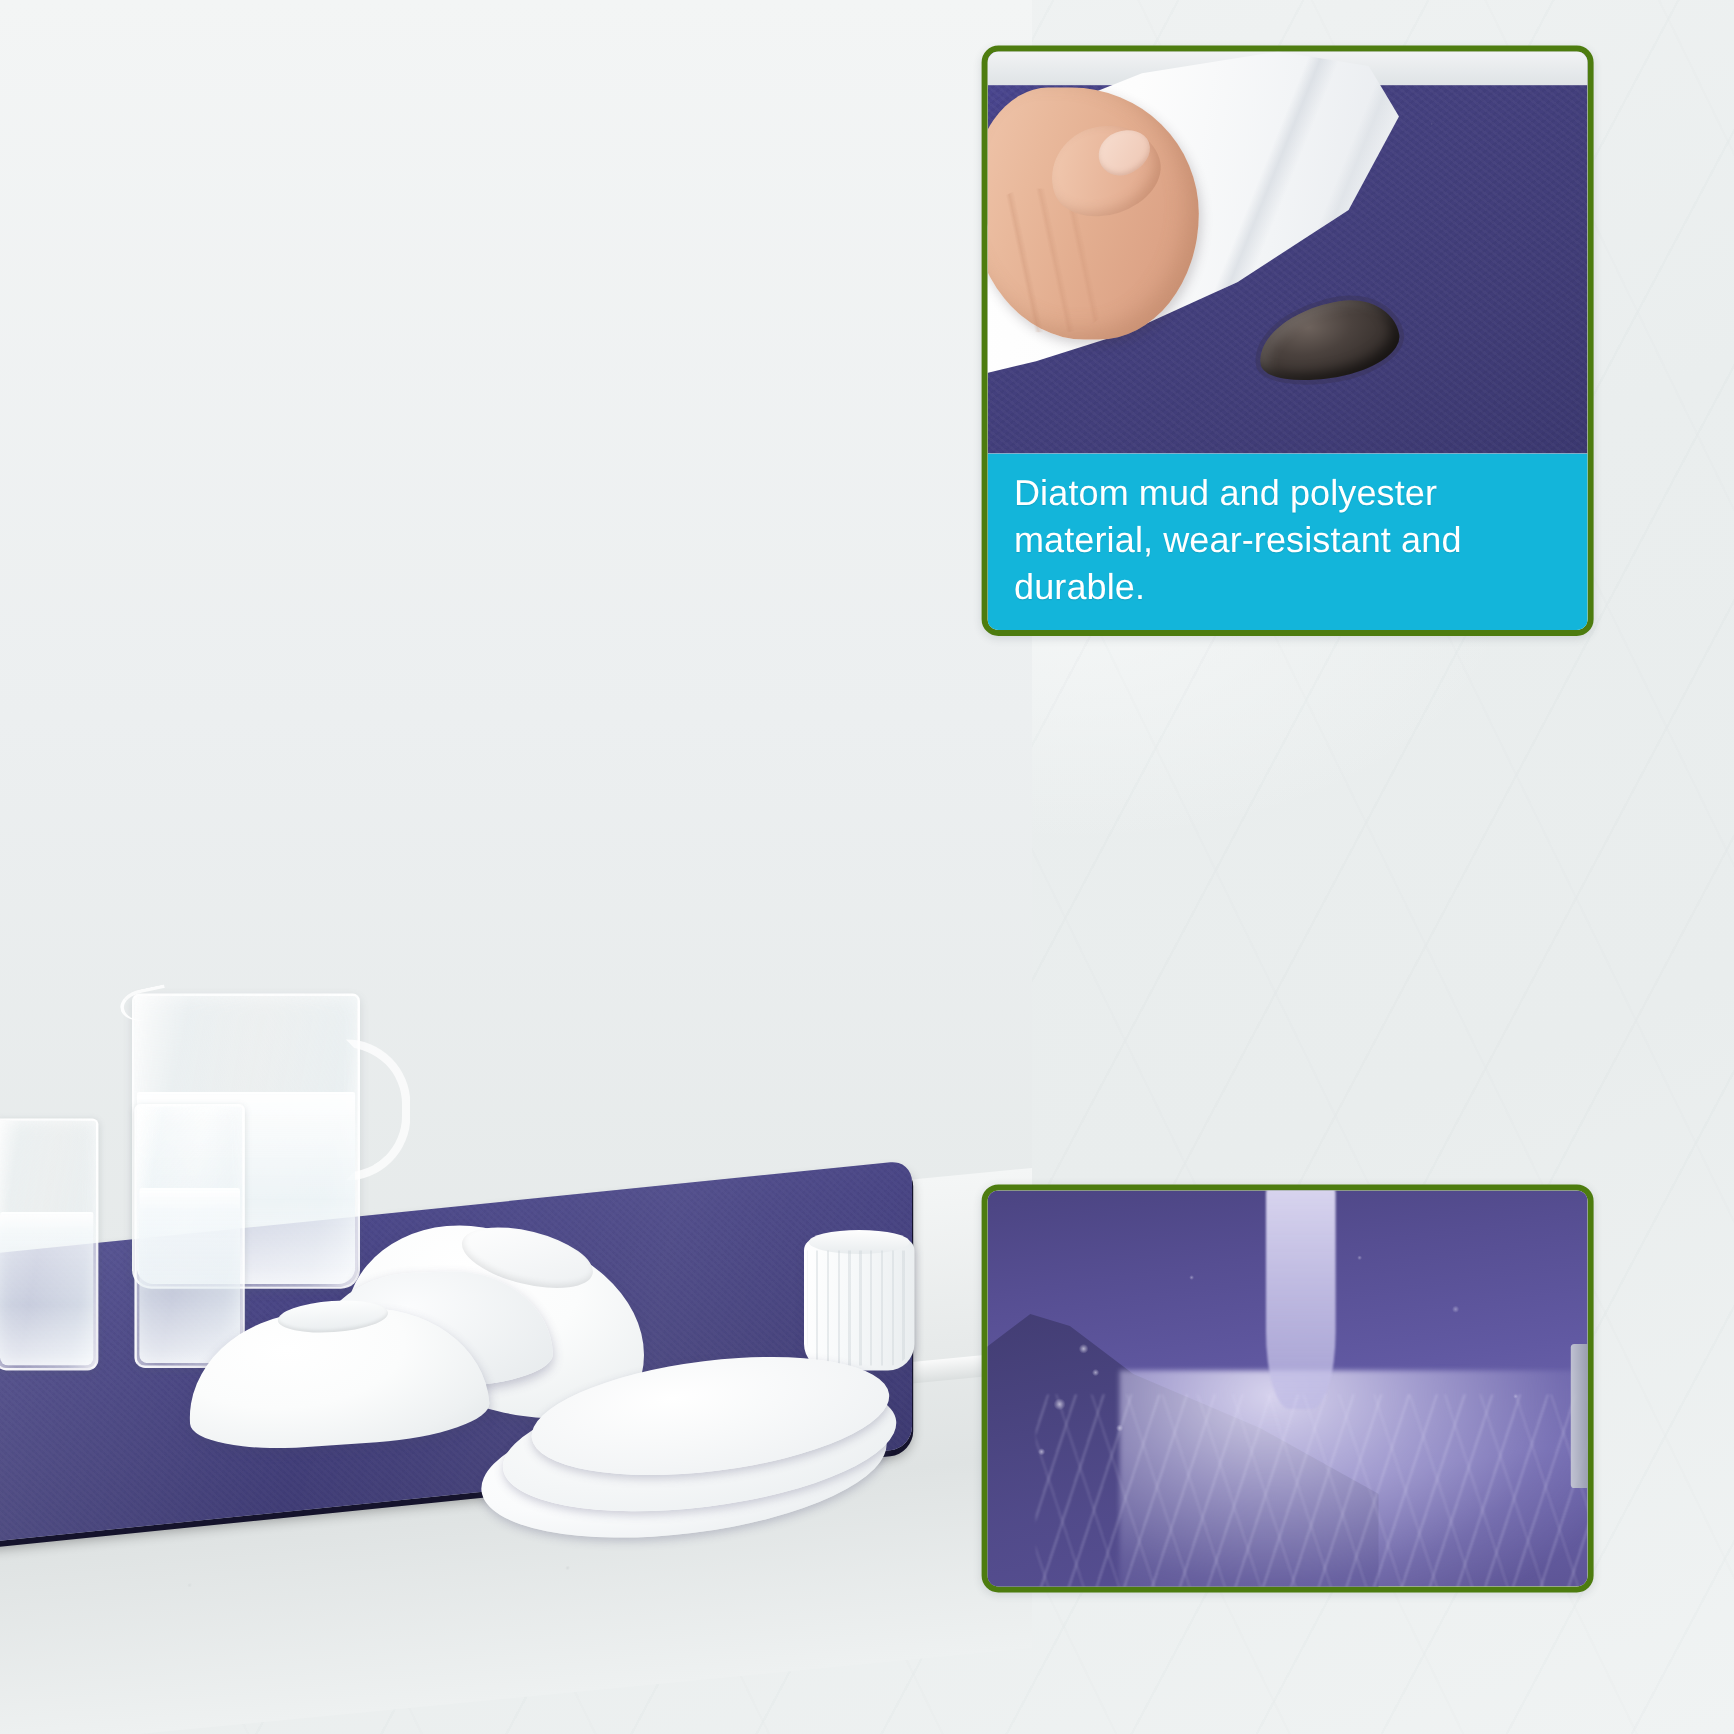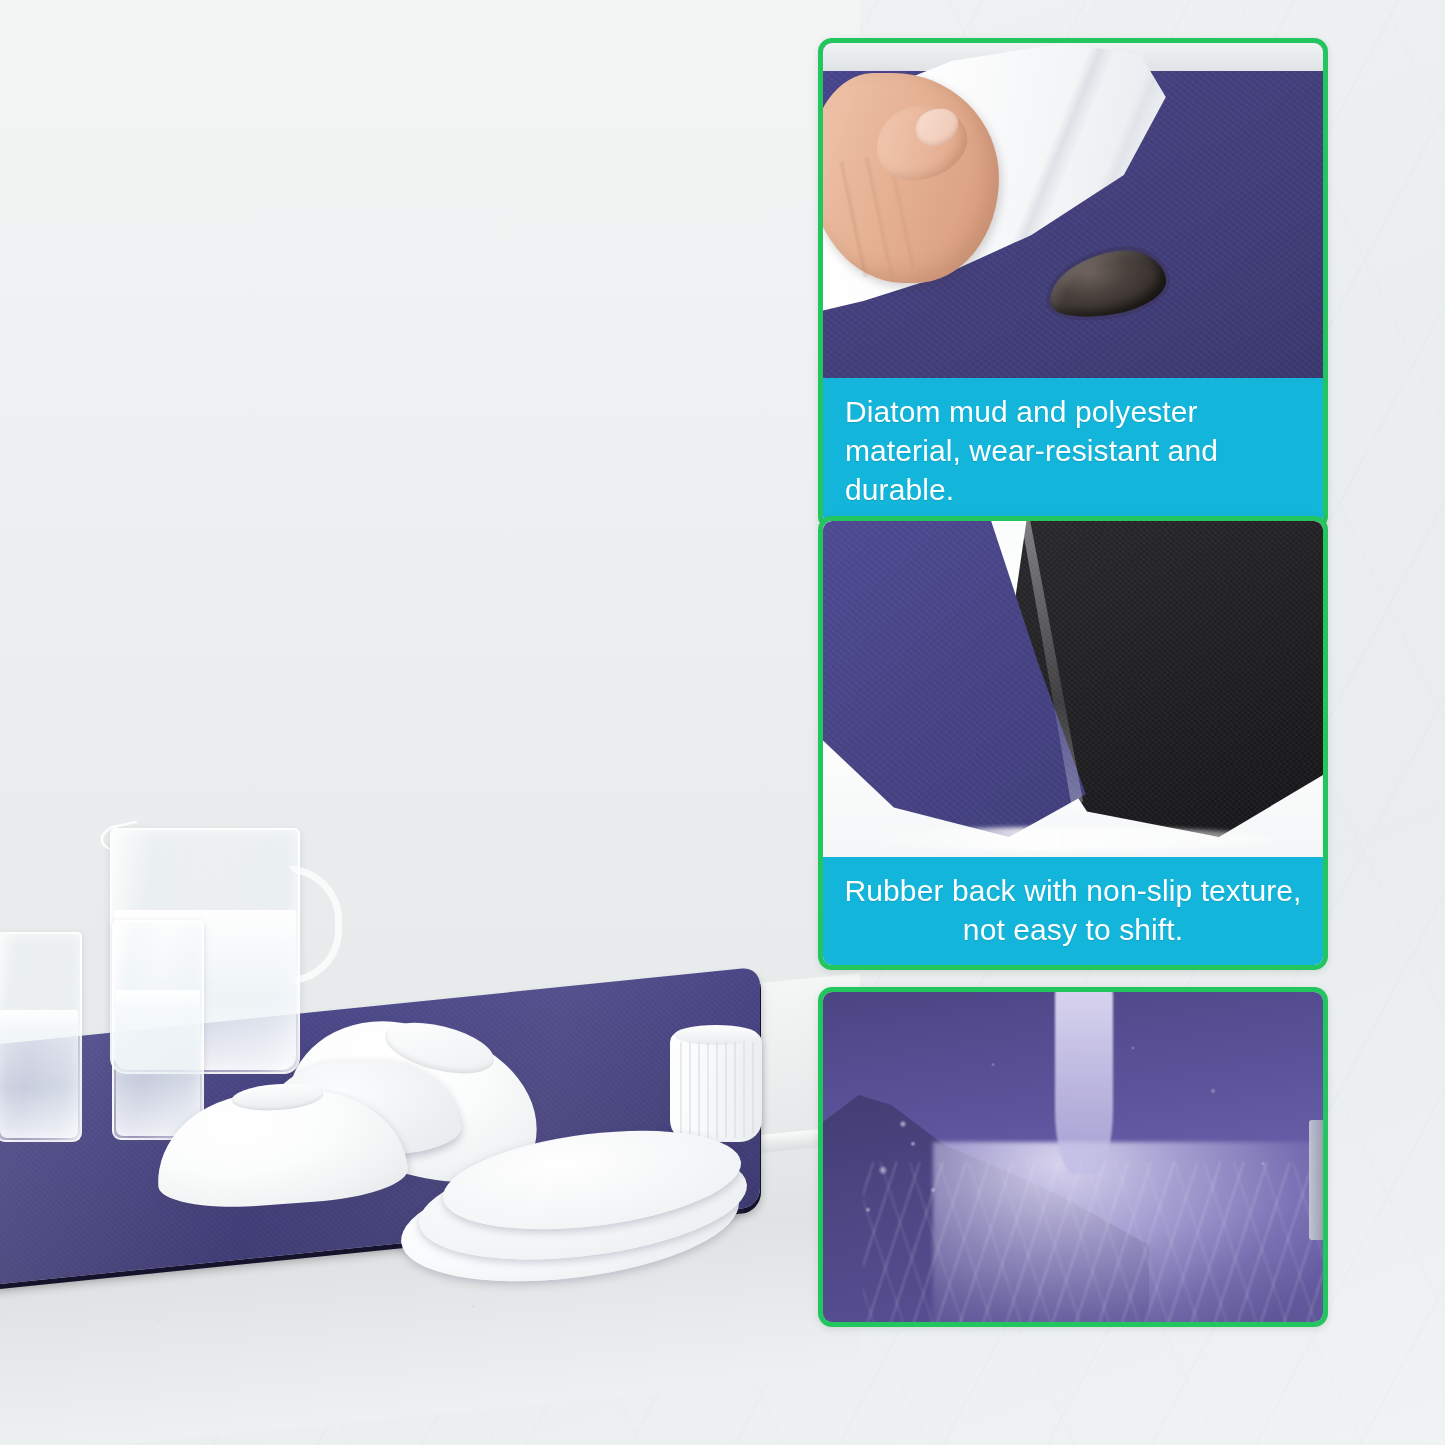--- a/index.html
+++ b/index.html
@@ -233,21 +233,21 @@
   .cup .flute{
     position:absolute; inset:10px 3px 4px 3px; opacity:.55;
     background:repeating-linear-gradient(90deg, rgba(210,216,220,0) 0 7px, rgba(205,212,216,.8) 7px 9px);
     border-radius:0 0 18px 18px;
   }
 
   
   .panel{
     position:absolute;
     left:818px; width:510px;
-    border:5px solid #22c55e;
+    border:5px solid #4d7c0f;
     border-radius:14px;
     overflow:hidden;
     background:#ffffff;
     box-shadow:0 2px 7px rgba(60,70,80,.14);
   }
   .panel .photo{ position:relative; width:100%; overflow:hidden; }
 
   .caption{
     background:#13b5da;
     color:#ffffff;
@@ -503,32 +503,20 @@
       <div class="p1-cloth-folds"></div>
       <div class="p1-hand">
         <div class="p1-knuckles"></div>
       </div>
       <div class="p1-thumb"></div>
       <div class="p1-nail"></div>
     </div>
     <div class="caption">Diatom mud and polyester material, wear-resistant and durable.</div>
   </div>
 
-  <div class="panel" id="panel-2">
-    <div class="photo">
-      <div class="p2-bg"></div>
-      <div class="p2-black"></div>
-      <div class="p2-black-tex"></div>
-      <div class="p2-navy"></div>
-      <div class="p2-navy-tex"></div>
-      <div class="p2-fold-edge"></div>
-      <div class="p2-bottom-hl"></div>
-    </div>
-    <div class="caption center">Rubber back with non-slip texture, not easy to shift.</div>
-  </div>
 
   <div class="panel" id="panel-3">
     <div class="photo">
       <div class="p3-bg"></div>
       <div class="p3-ridge"></div>
       <div class="p3-splash"></div>
       <div class="p3-stream"></div>
       <div class="p3-spray"></div>
       <div class="p3-bubbles"></div>
       <div class="p3-faucet-r"></div>

